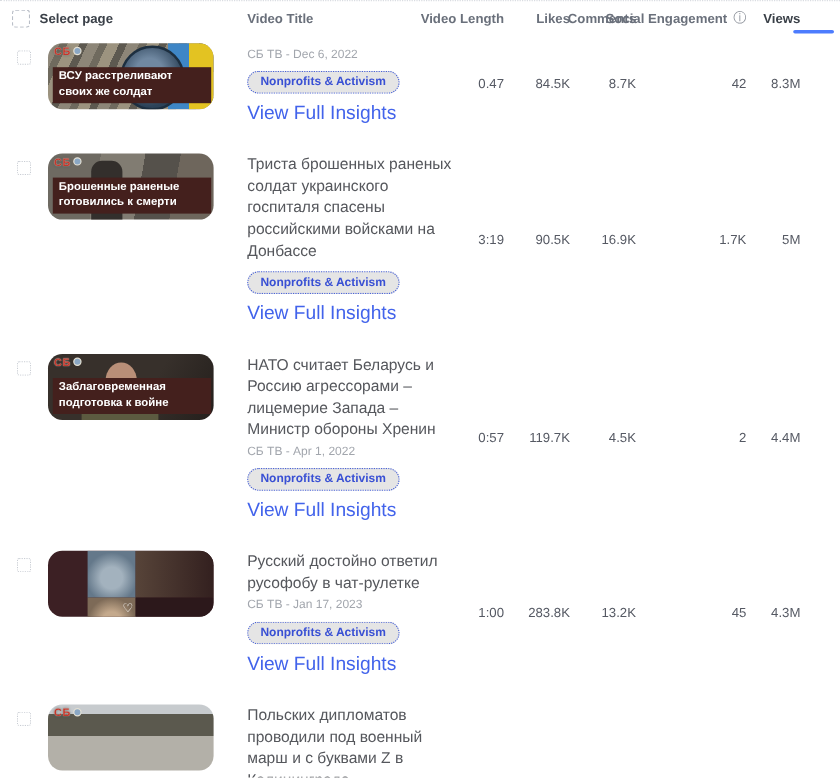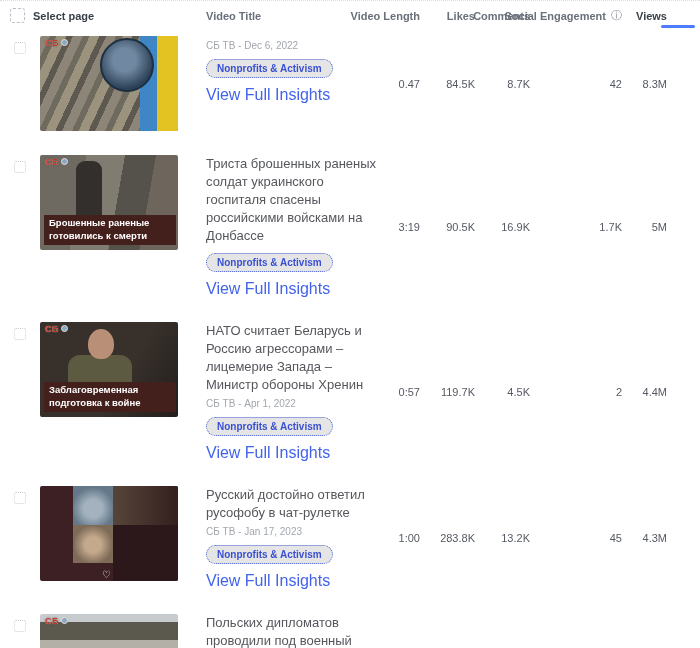--- a/index.html
+++ b/index.html
@@ -51,21 +51,21 @@
     cursor:pointer;white-space:nowrap;
   }
   .insights{display:block;margin-top:8px;font-size:16px;color:#4263eb;cursor:pointer;text-decoration:none;}
   .numcell{
     align-self:center;display:flex;justify-content:flex-end;align-items:center;
     font-size:11px;color:#555963;white-space:nowrap;
   }
   
   .thumbwrap{padding-top:0;}
   .thumb{
-    position:relative;width:138px;height:95px;border-radius:2px;overflow:hidden;
+    position:relative;width:138px;height:55px;border-radius:12px;overflow:hidden;
     background:#777;cursor:pointer;
   }
   .logo{position:absolute;top:3px;left:5px;font-size:9px;font-weight:800;line-height:1;z-index:3;}
   .logo b{color:#c4372c;text-shadow:0 0 1px #f5f0e4, 0 0 2px #2b2b2b;letter-spacing:.5px;}
   .ring{
     display:inline-block;width:7px;height:7px;border:1.5px solid #e4e0d4;border-radius:50%;
     margin-left:2px;vertical-align:top;background:#8aa7c4;box-sizing:border-box;
   }
   .caption{
     position:absolute;left:4px;bottom:5px;z-index:3;max-width:122px;
@@ -116,20 +116,21 @@
 
   <div class="row">
     <div class="cell-select">
       <span class="row-checkbox"></span>
     </div>
     <div class="thumbwrap">
       <div class="thumb thumb-1">
         <span class="t1-flag"></span>
         <span class="t1-circle"></span>
         <span class="logo"><b>СБ</b><i class="ring"></i></span>
+        <span class="caption">ВСУ расстреливают своих же солдат</span>
       </div>
     </div>
     <div class="titlecell">
       <div class="vmeta">СБ ТВ - Dec 6, 2022</div>
       <div><span class="badge">Nonprofits &amp; Activism</span></div>
       <a class="insights">View Full Insights</a>
     </div>
     <div class="numcell">0.47</div>
     <div class="numcell">84.5K</div>
     <div class="numcell">8.7K</div>

